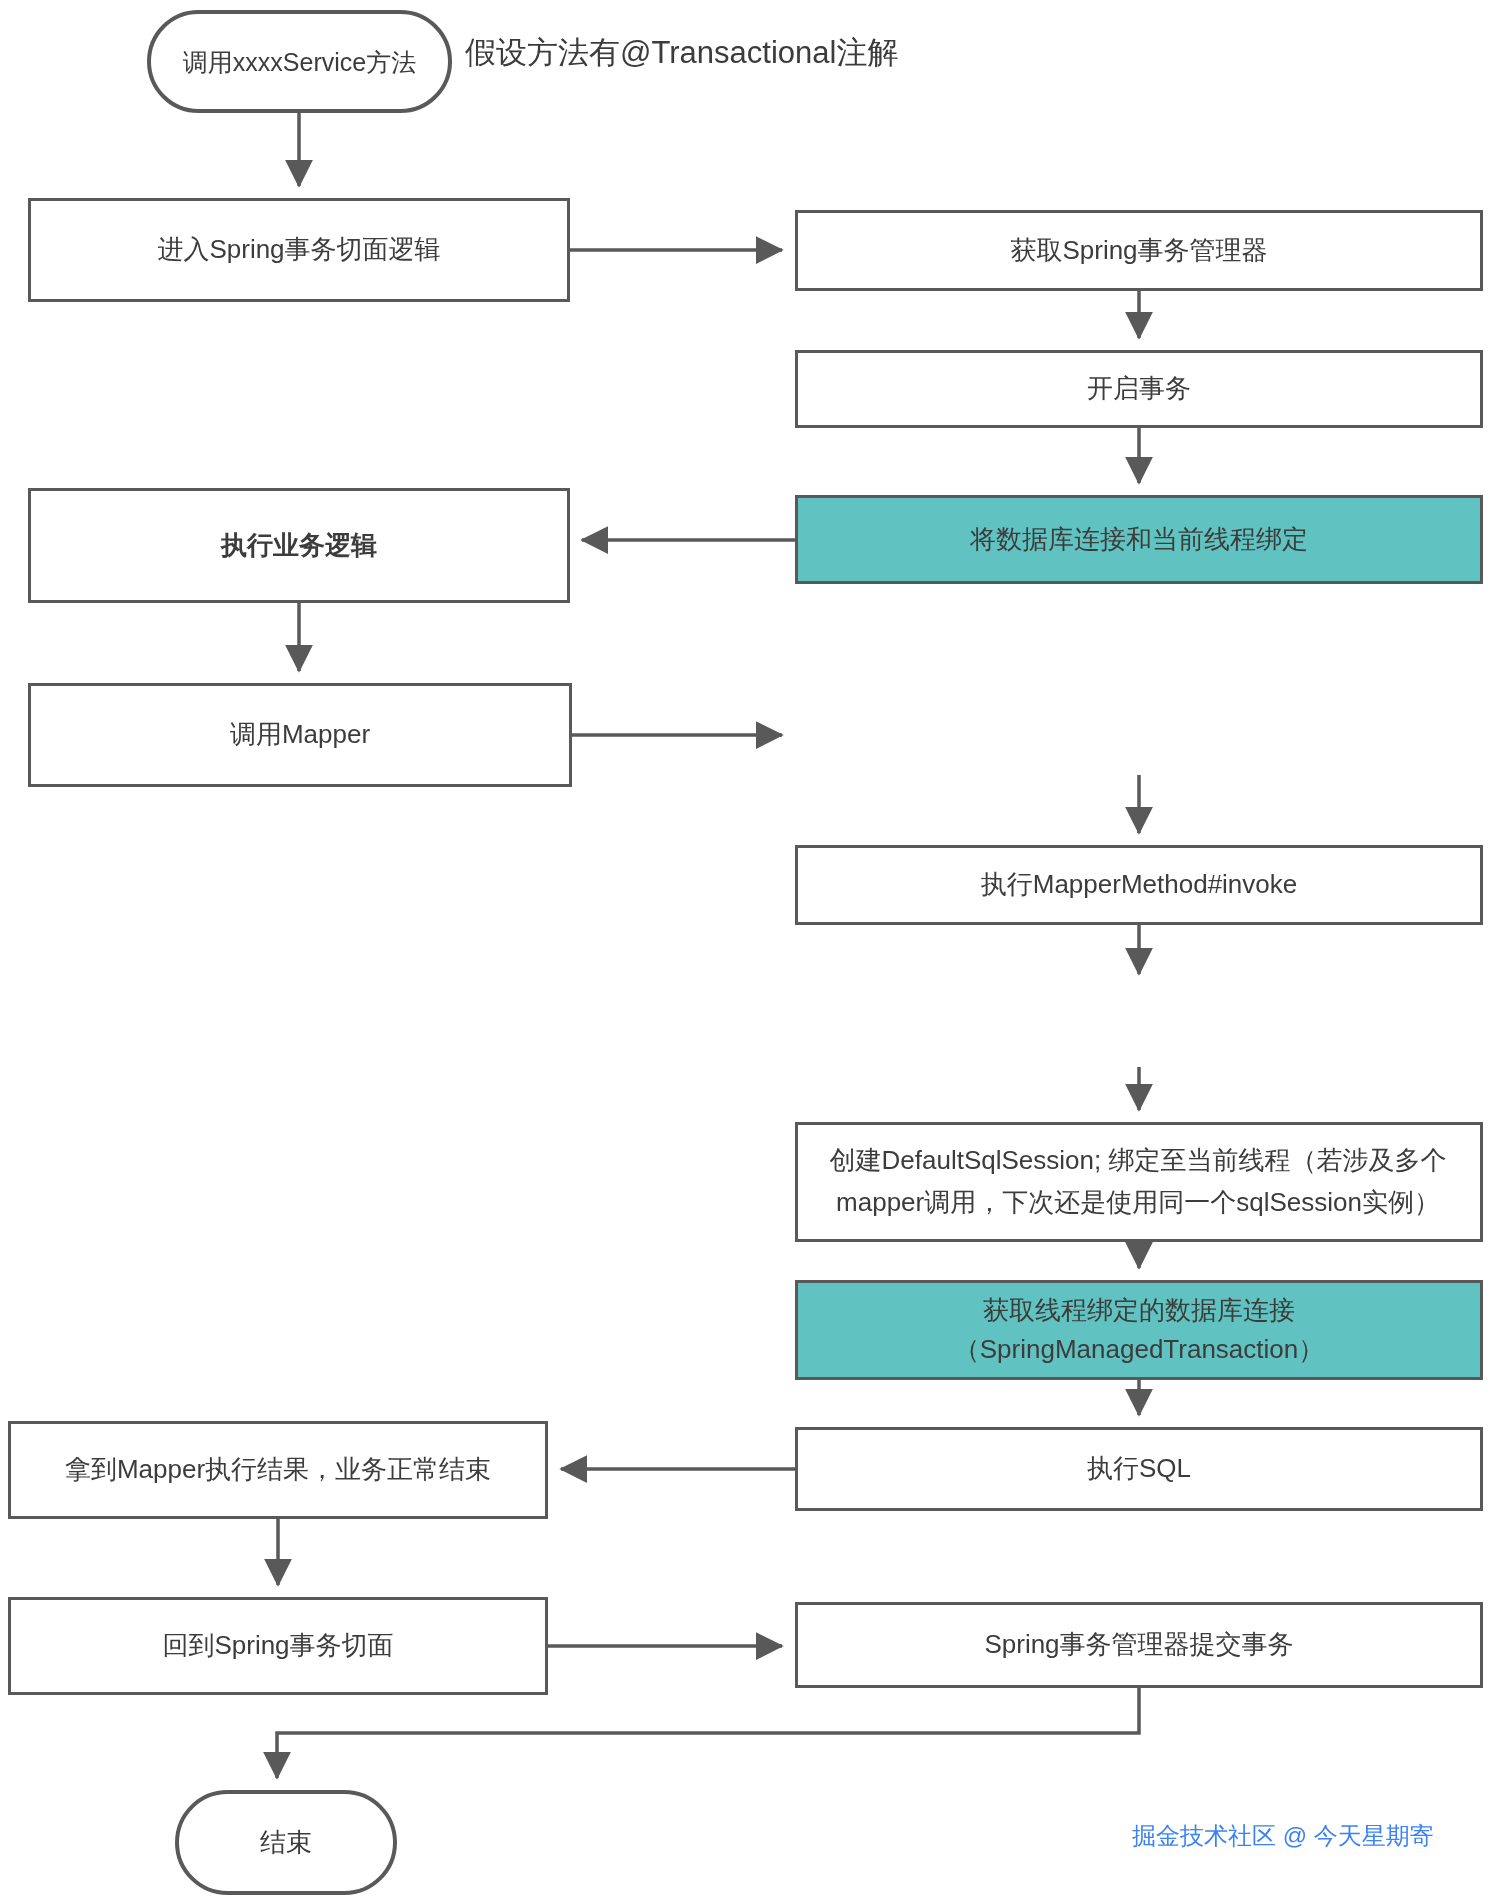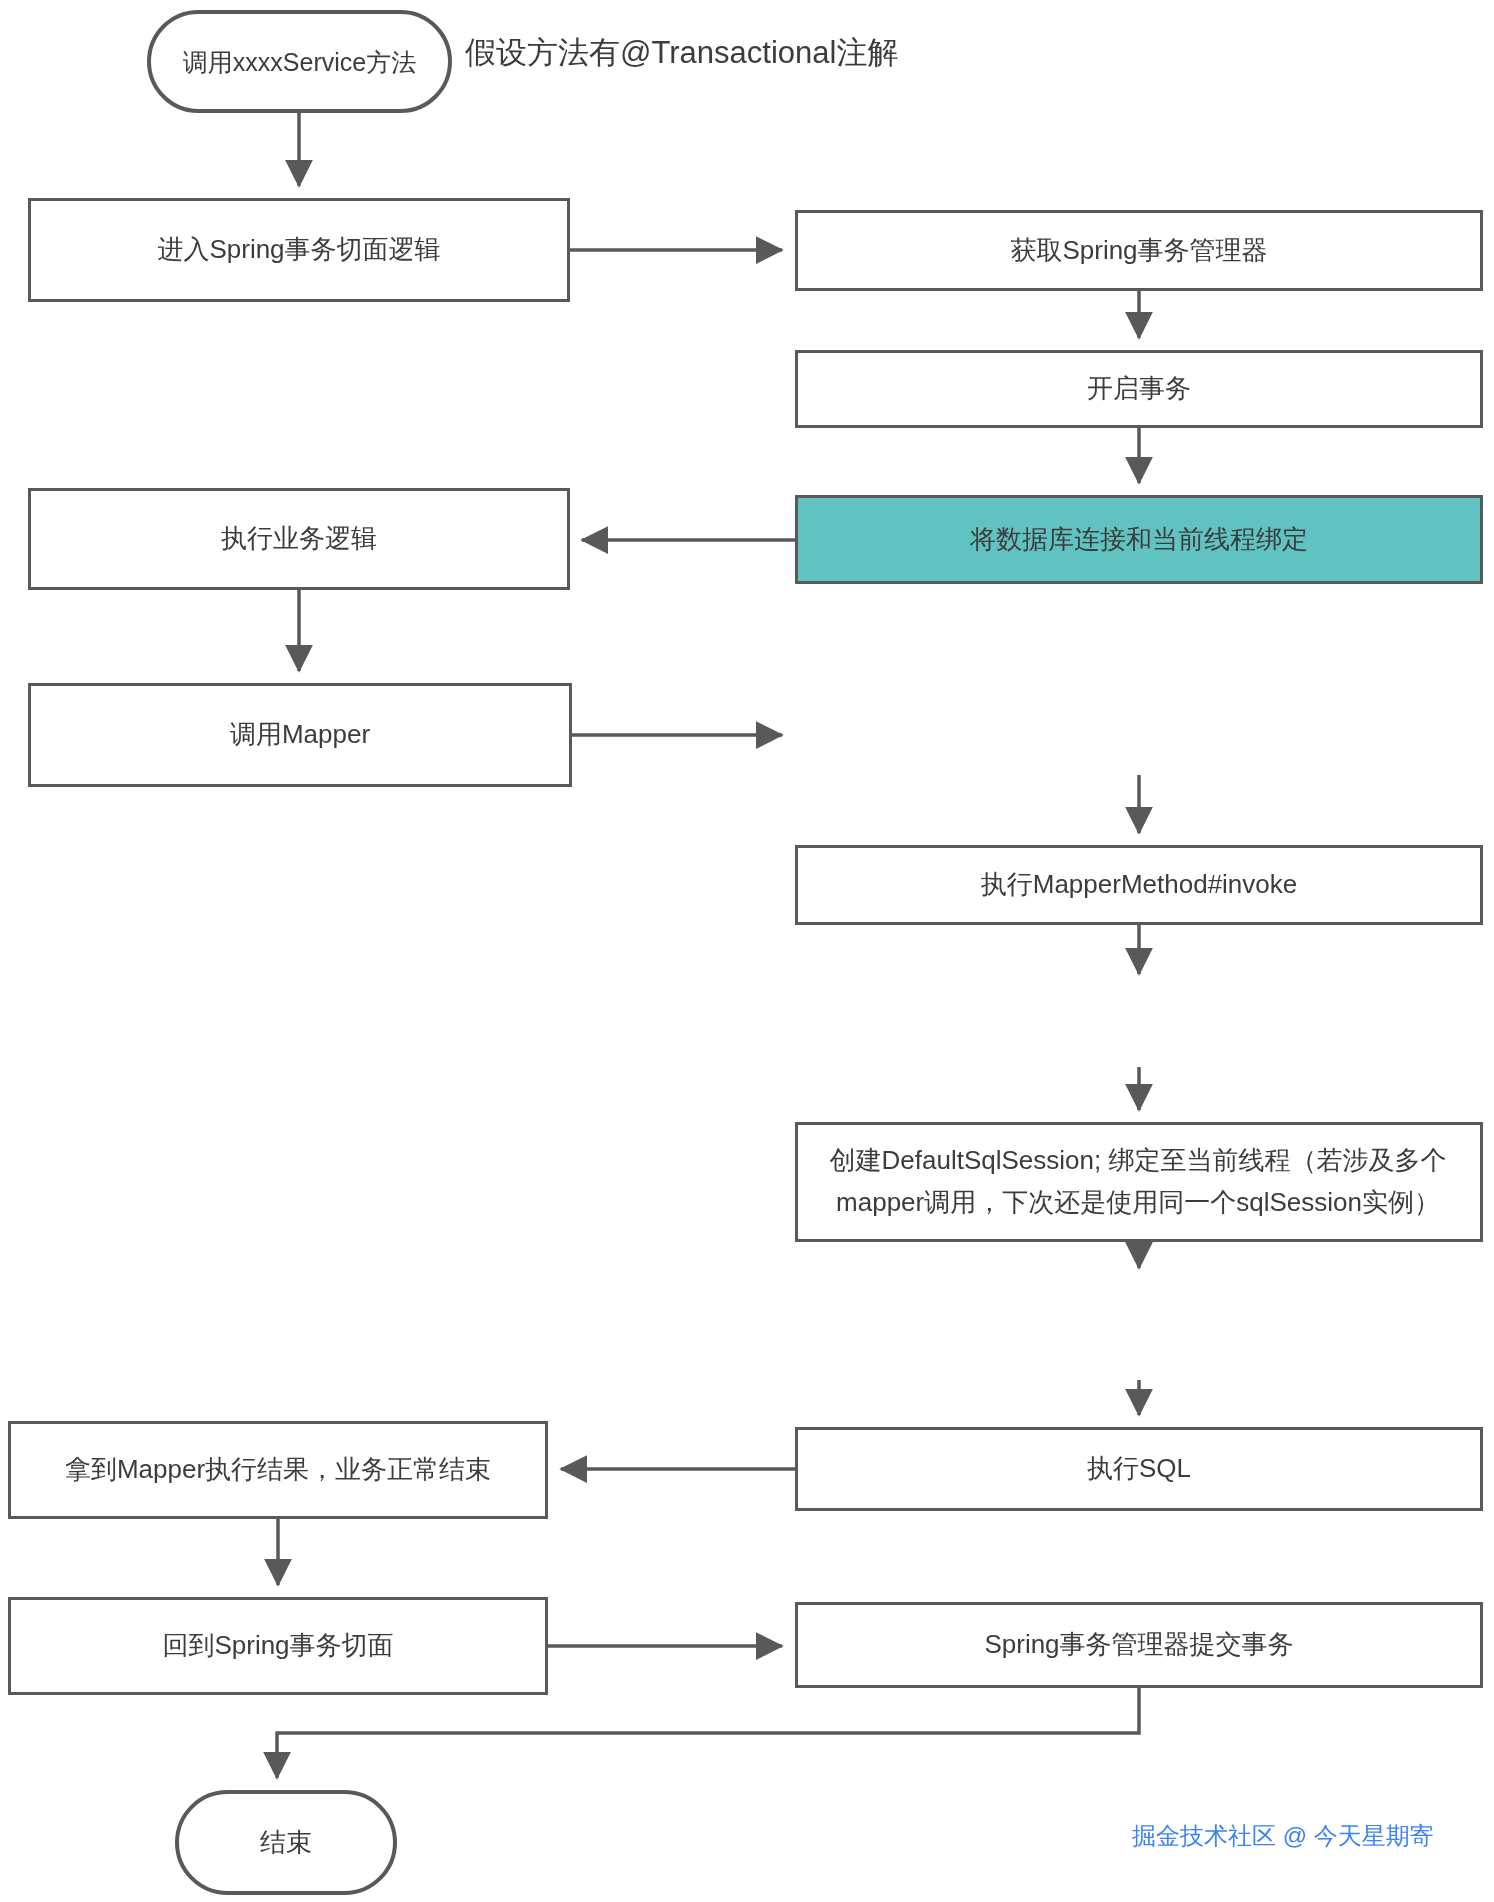--- a/index.html
+++ b/index.html
@@ -72,21 +72,21 @@
   <div class="node stadium" style="left:147px;top:10px;width:305px;height:103px;font-size:25px;">
     <span>调用xxxxService方法</span>
   </div>
 
   <div class="annotation" style="left:465px;top:32px;">假设方法有@Transactional注解</div>
 
   <div class="node" style="left:28px;top:198px;width:542px;height:104px;">
     <span>进入Spring事务切面逻辑</span>
   </div>
 
-  <div class="node" style="left:28px;top:488px;width:542px;height:102px;">
+  <div class="node" style="left:28px;top:488px;width:542px;height:115px;font-weight:bold;">
     <span>执行业务逻辑</span>
   </div>
 
   <div class="node" style="left:28px;top:683px;width:544px;height:104px;">
     <span>调用Mapper</span>
   </div>
 
   <div class="node" style="left:8px;top:1421px;width:540px;height:98px;">
     <span>拿到Mapper执行结果，业务正常结束</span>
   </div>
@@ -111,20 +111,24 @@
   <div class="node" style="left:795px;top:845px;width:688px;height:80px;">
     <span>执行MapperMethod#invoke</span>
   </div>
 
 
   <div class="node multiline" style="left:795px;top:1122px;width:688px;height:120px;padding-left:12px;">
     <span class="l2">创建DefaultSqlSession; 绑定至当前线程（若涉及多个</span>
     <span class="l2">mapper调用，下次还是使用同一个sqlSession实例）</span>
   </div>
 
+  <div class="node teal multiline" style="left:795px;top:1280px;width:688px;height:100px;line-height:1.5;">
+    <span class="l2">获取线程绑定的数据库连接</span>
+    <span class="l2">（SpringManagedTransaction）</span>
+  </div>
 
   <div class="node" style="left:795px;top:1427px;width:688px;height:84px;">
     <span>执行SQL</span>
   </div>
 
   <div class="node" style="left:795px;top:1602px;width:688px;height:86px;">
     <span>Spring事务管理器提交事务</span>
   </div>
 
   <div class="node stadium" style="left:175px;top:1790px;width:222px;height:105px;">

